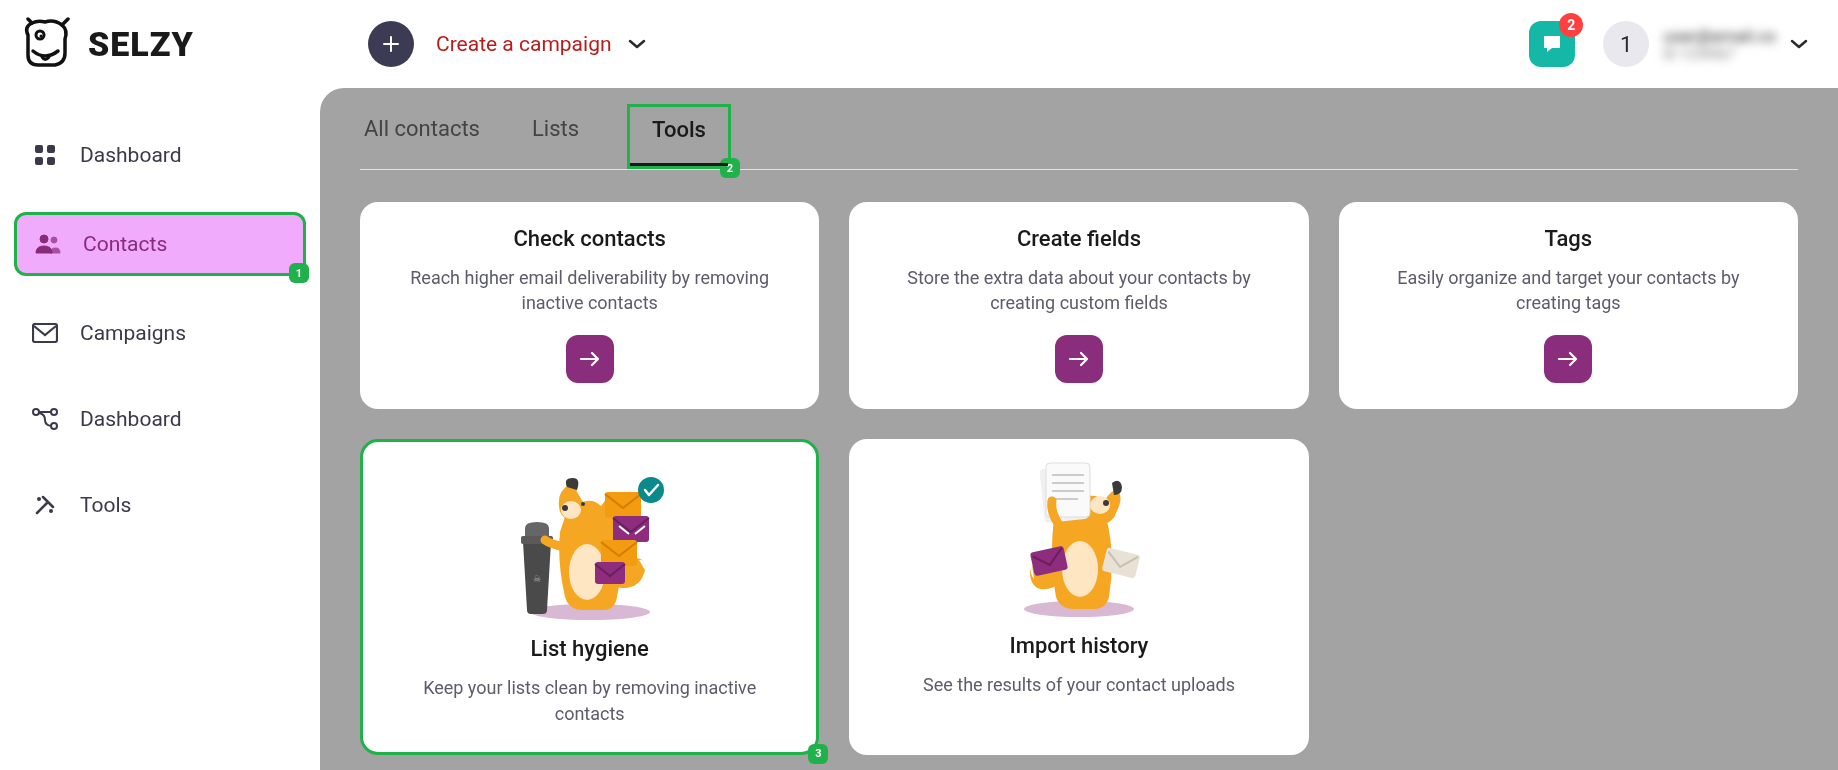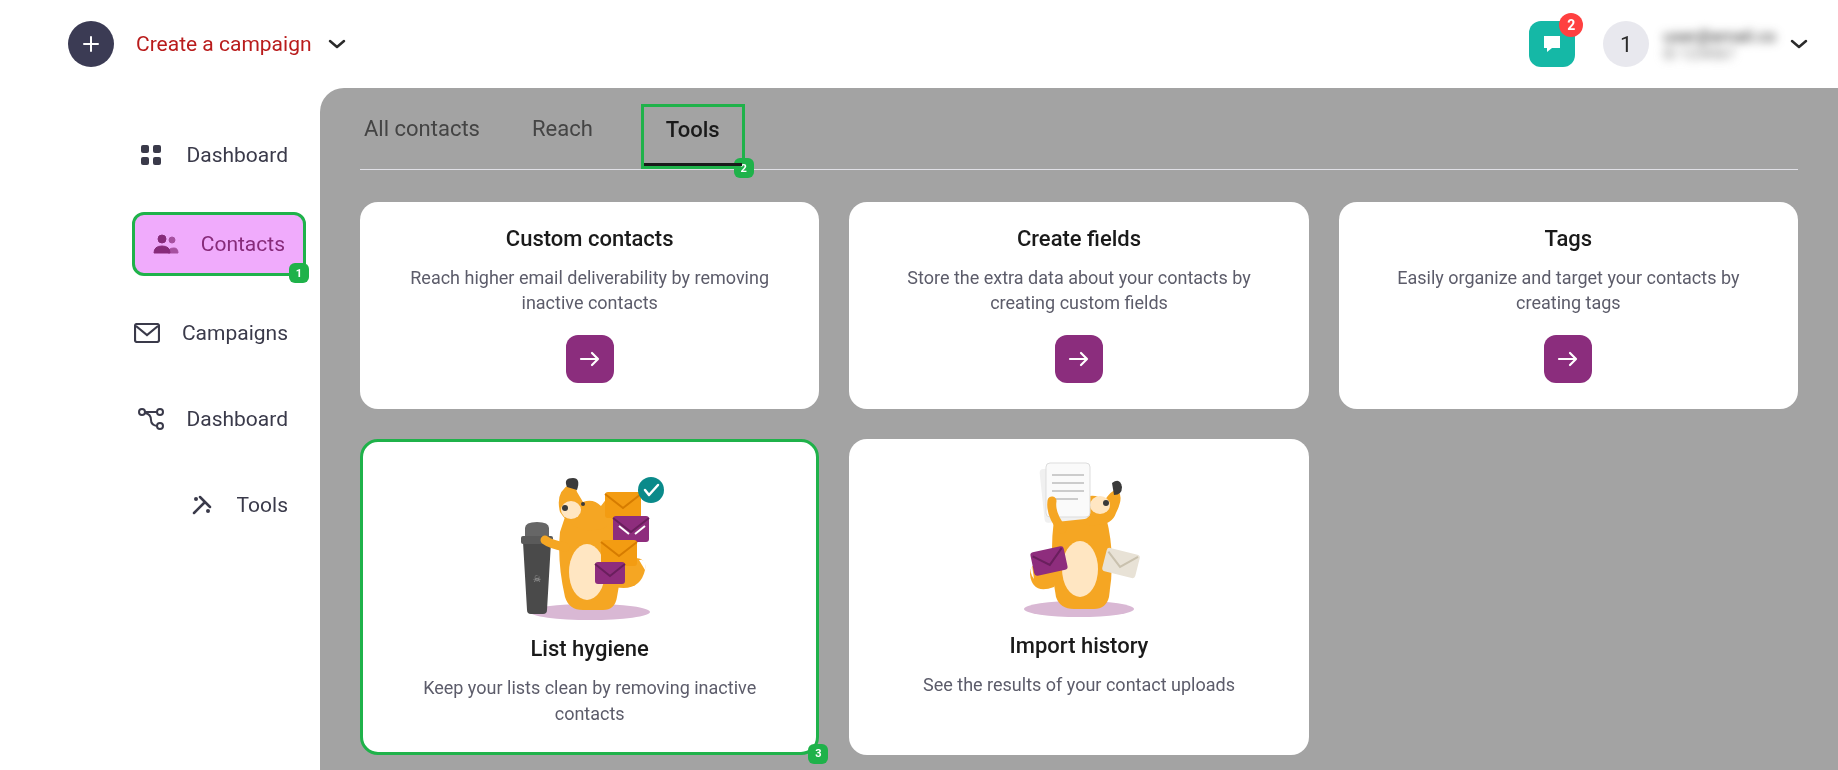--- a/index.html
+++ b/index.html
@@ -110,21 +110,20 @@
 
   
   .layout { display: flex; height: calc(100% - 88px); }
 
   .sidebar {
     width: 320px;
     padding: 38px 14px 14px 14px;
     display: flex;
     flex-direction: column;
     gap: 28px;
-    align-items: flex-end;
   }
   .sb-item {
     position: relative;
     display: flex;
     align-items: center;
     gap: 22px;
     padding: 16px 18px;
     border-radius: 12px;
     font-size: 21px;
     color: #3a3a4a;
@@ -254,20 +253,32 @@
     display: flex;
     align-items: center;
     justify-content: center;
   }
   .illus { width: 170px; height: 160px; }
 </style>
 </head>
 <body>
 
 <div class="header">
+  <div class="logo-block">
+    <svg class="logo-mark" viewBox="0 0 54 54">
+      <path d="M10 18 Q6 10 14 6 Q20 3 27 5 Q36 2 44 8 Q50 13 47 22 L47 36 Q47 46 37 48 L20 48 Q10 48 10 38 Z" fill="#fff" stroke="#111" stroke-width="3.5" stroke-linejoin="round"></path>
+      <path d="M14 6 L10 2" stroke="#111" stroke-width="3.5" stroke-linecap="round"></path>
+      <path d="M44 8 L50 2" stroke="#111" stroke-width="3.5" stroke-linecap="round"></path>
+      <circle cx="22" cy="18" r="4" fill="#fff" stroke="#111" stroke-width="3"></circle>
+      <circle cx="23" cy="19" r="1.5" fill="#111"></circle>
+      <path d="M15 34 Q27 44 40 34" fill="none" stroke="#111" stroke-width="3.5" stroke-linecap="round"></path>
+      <path d="M24 40 Q27 45 31 40" fill="none" stroke="#111" stroke-width="3" stroke-linecap="round"></path>
+    </svg>
+    <span class="logo-text">SELZY</span>
+  </div>
 
   <div class="create-block">
     <div class="plus-btn">
       <svg width="18" height="18" viewBox="0 0 18 18">
           <path d="M9 2 V16 M2 9 H16" stroke="#fff" stroke-width="2" stroke-linecap="round"></path>
         </svg>
     </div>
     <span class="create-label">
       <span>Create a campaign</span>
       <svg width="18" height="12" viewBox="0 0 18 12">
@@ -361,32 +372,32 @@
 
   </div>
 
   <div class="main">
 
     <div class="tabs">
       <div class="tab">
         <span>All contacts</span>
       </div>
       <div class="tab">
-        <span>Reach</span>
+        <span>Lists</span>
       </div>
       <div class="tab active-tab hl-outline">
         <span>Tools</span>
         <span class="tab-step">2</span>
       </div>
     </div>
 
     <div class="cards">
 
       <div class="card">
-        <h3>Custom contacts</h3>
+        <h3>Check contacts</h3>
         <p>Reach higher email deliverability by removing inactive contacts</p>
         <div class="arrow-btn">
           <svg width="22" height="16" viewBox="0 0 22 16">
               <path d="M2 8 H18 M13 2 L19 8 L13 14" fill="none" stroke="#fff" stroke-width="2.2" stroke-linecap="round" stroke-linejoin="round"></path>
             </svg>
         </div>
       </div>
 
       <div class="card">
         <h3>Create fields</h3>

